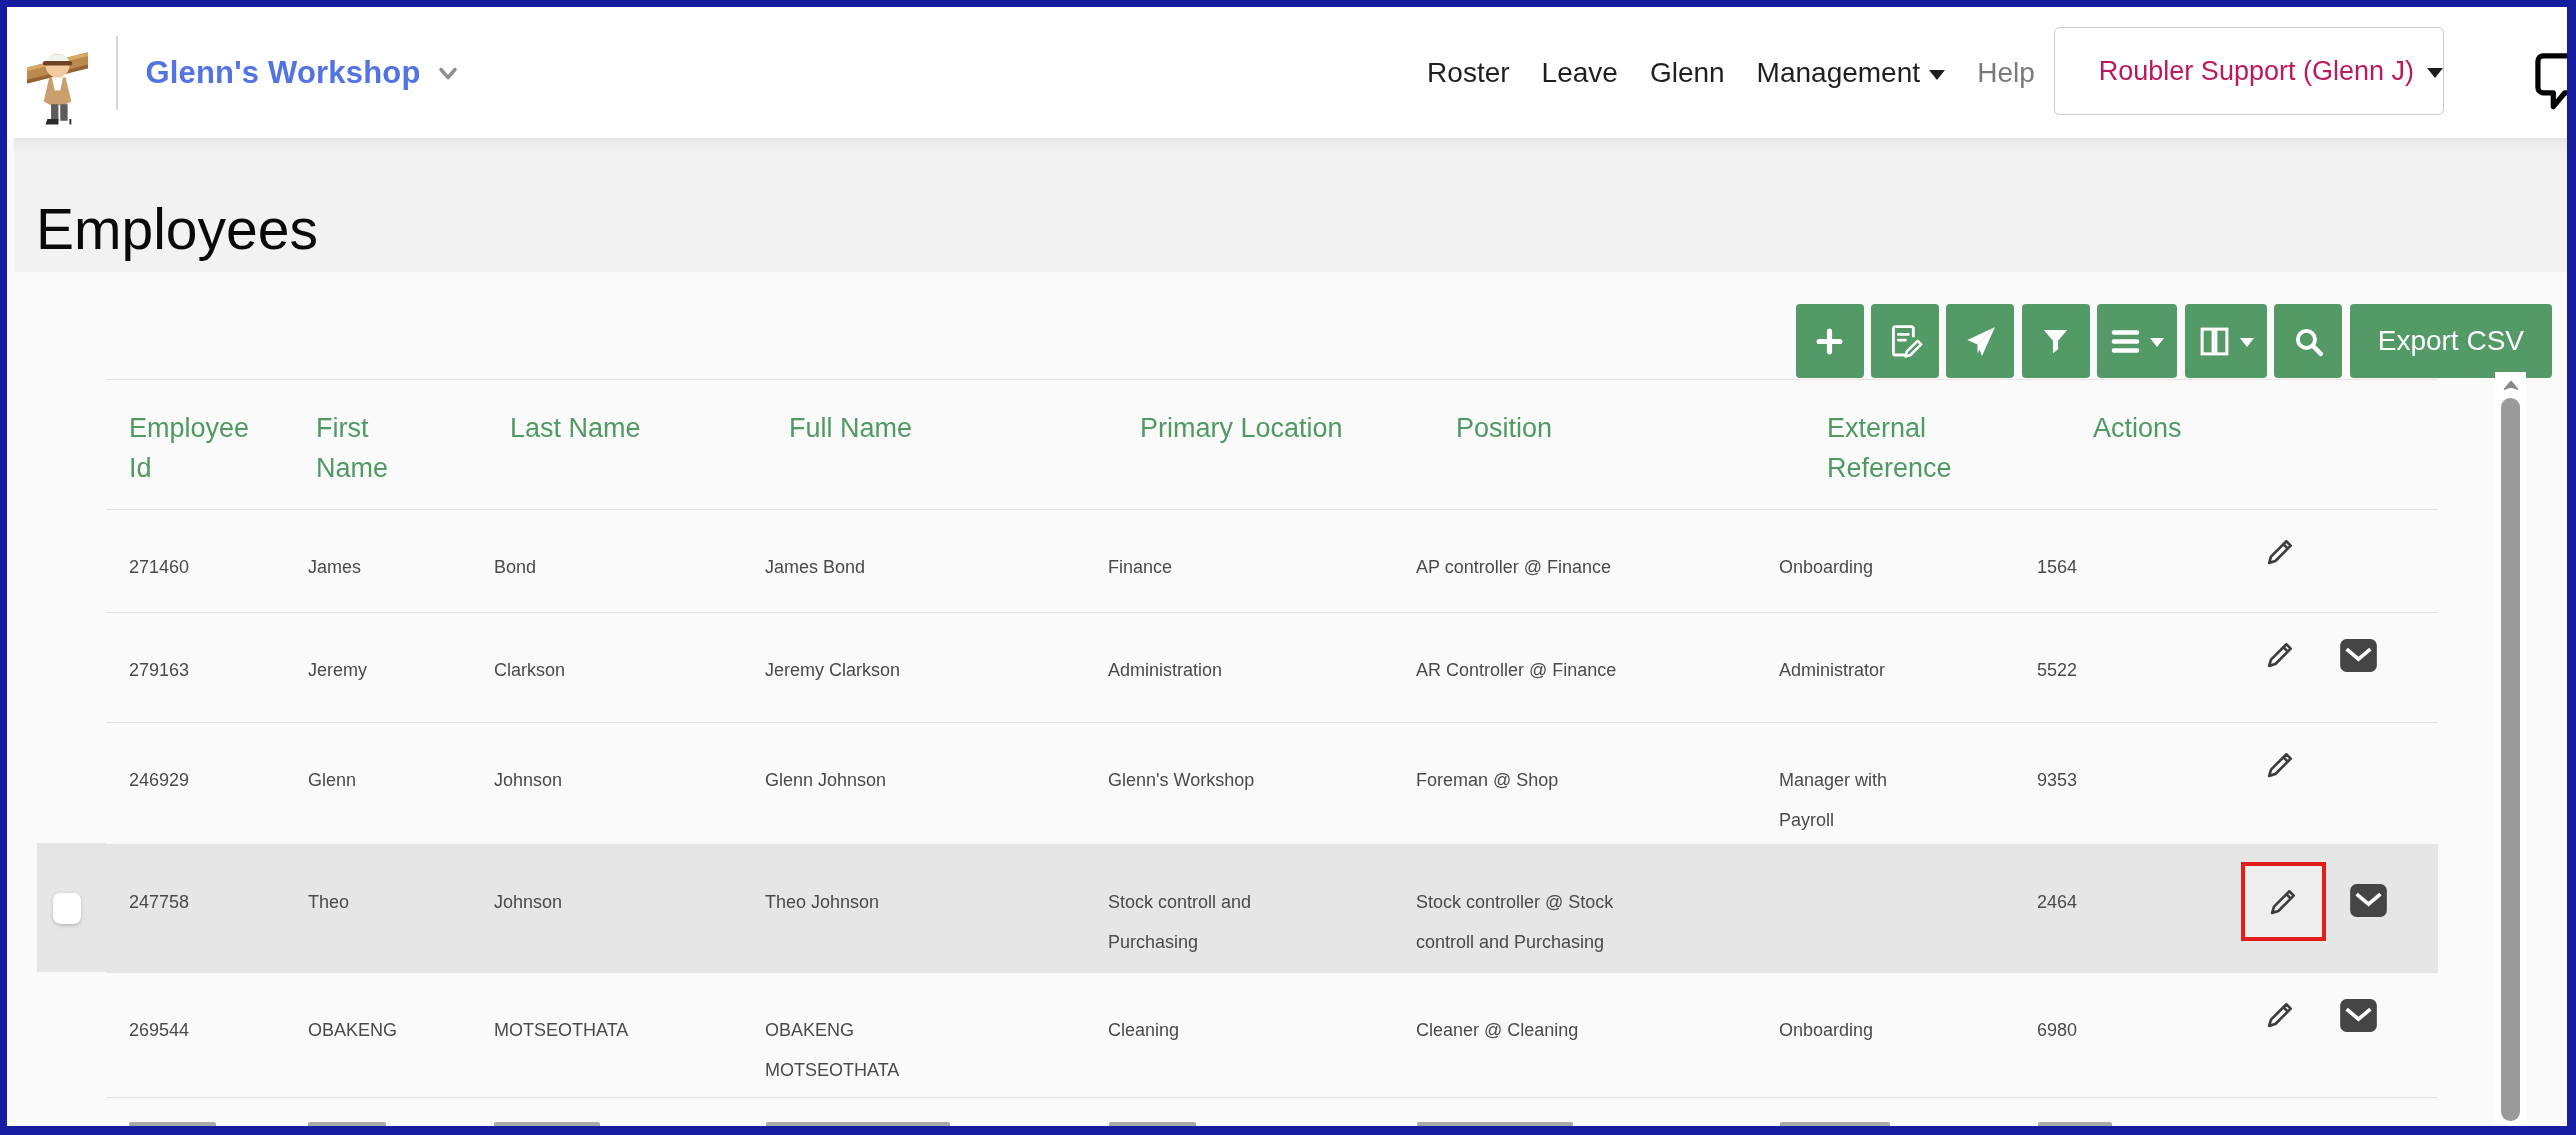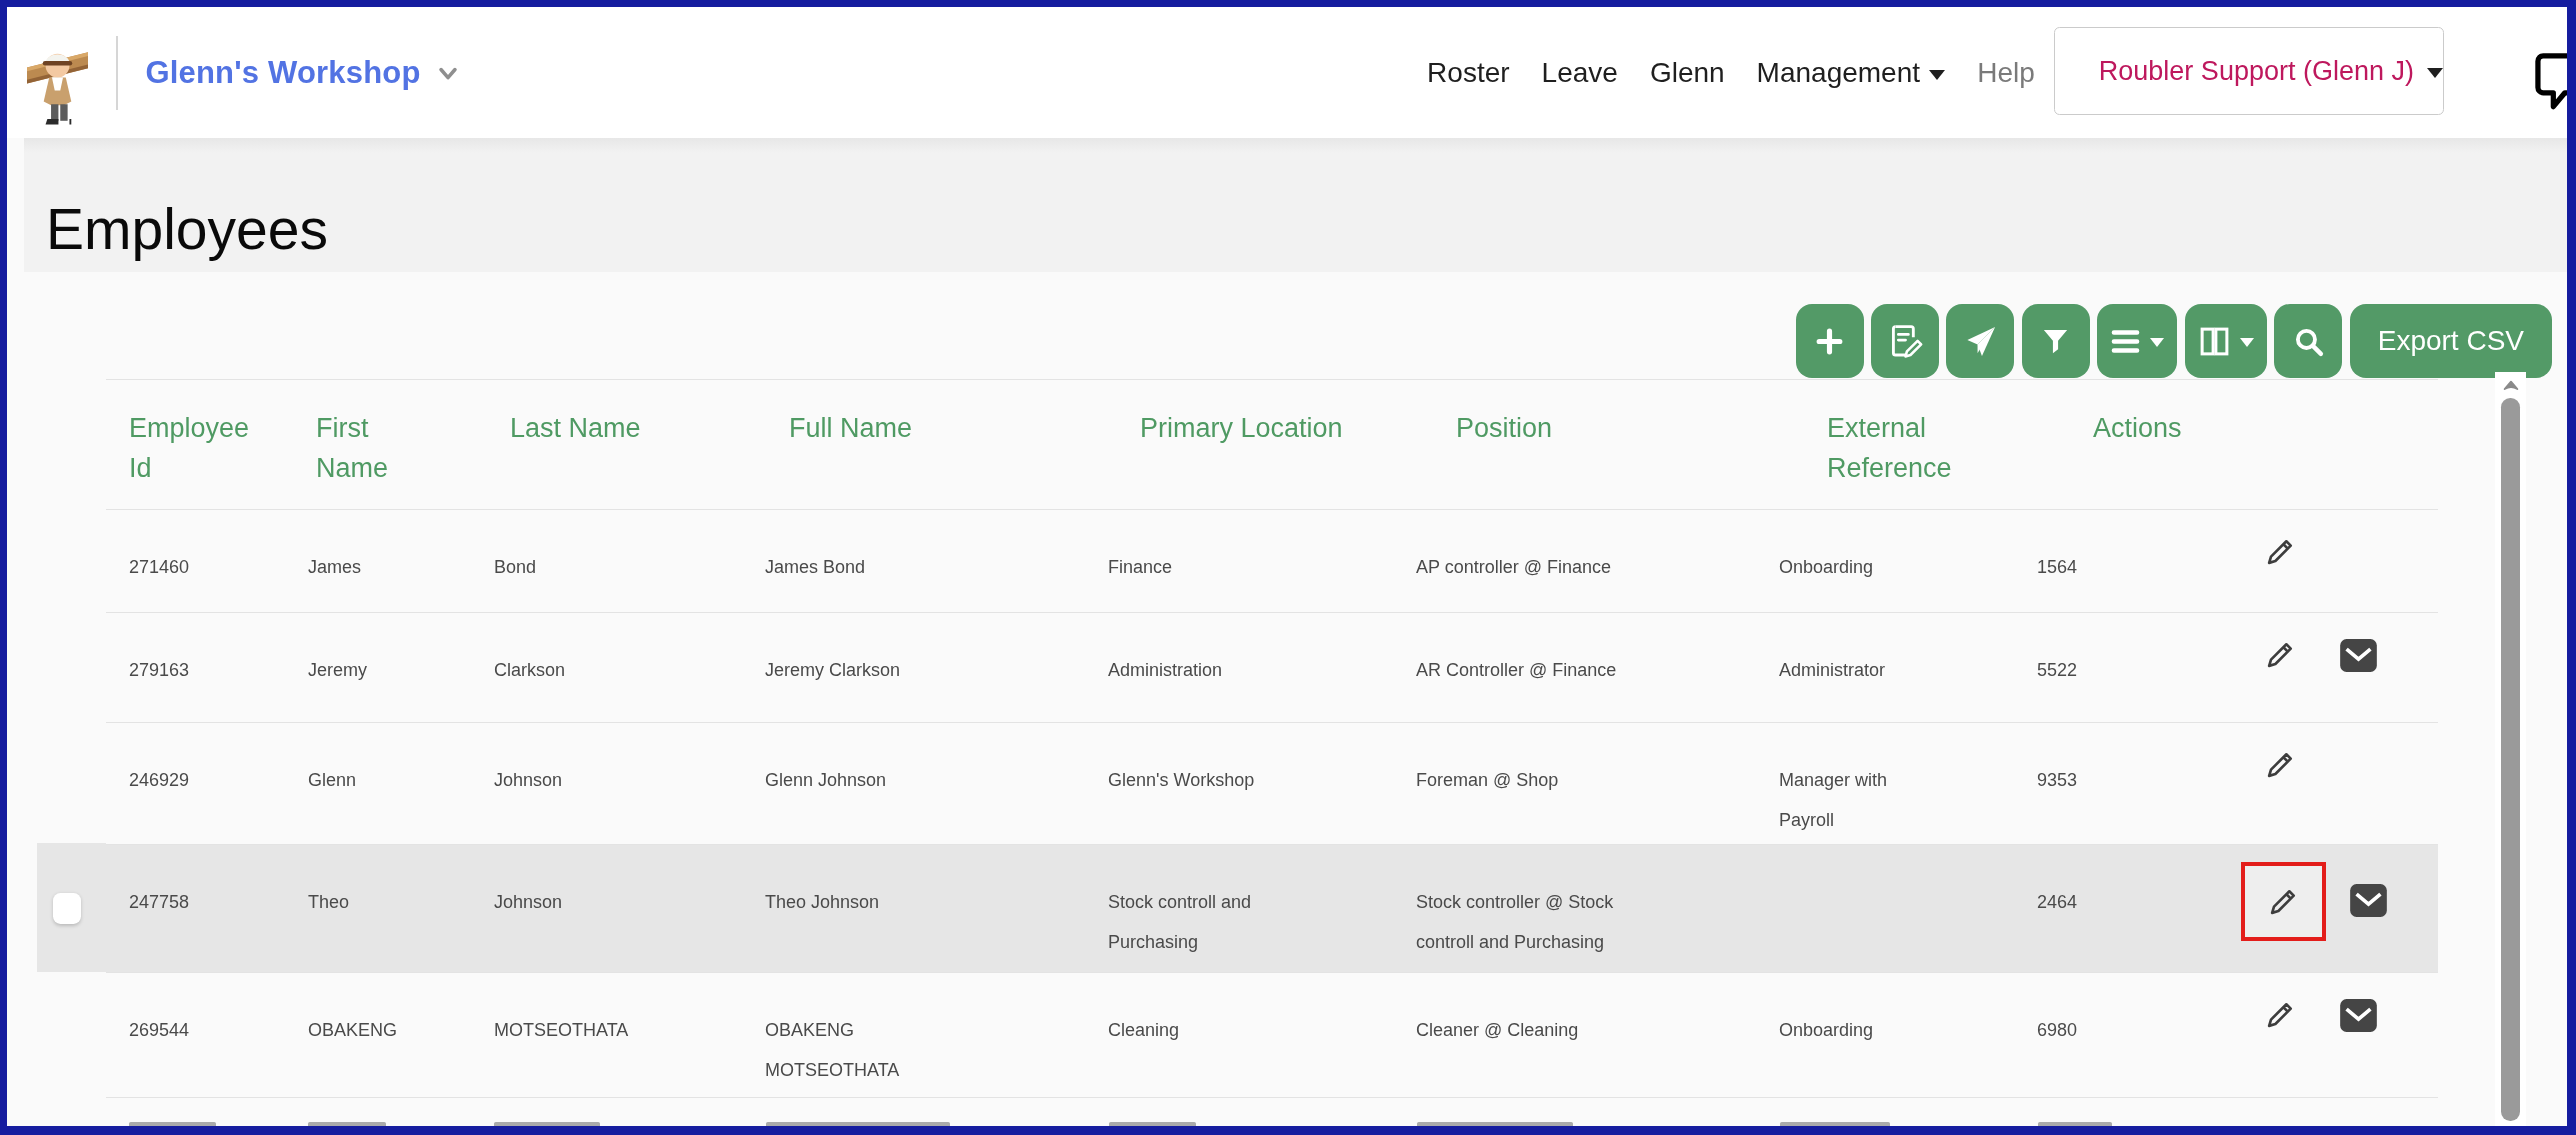--- a/index.html
+++ b/index.html
@@ -20,27 +20,27 @@
   .nav{position:absolute;right:532px;top:0;height:131px;display:flex;align-items:center;gap:32px;}
   .nav-item{font-size:28px;color:#1f1f1f;display:flex;align-items:center;gap:9.2px;white-space:nowrap;}
   .nav-item.muted{color:#7a7a7a;}
   .caret-down{width:0;height:0;border-left:8.3px solid transparent;border-right:8.3px solid transparent;border-top:10px solid #1f1f1f;margin-top:3.7px;}
   .userbox{position:absolute;right:123px;top:20px;width:390px;height:88px;border:1.8px solid #cbcbcb;border-radius:5.5px;background:#fff;
     display:flex;align-items:center;gap:13px;padding:0 20px;box-sizing:border-box;}
   .userbox-label{font-size:27px;color:#be185d;white-space:nowrap;flex:1;margin-left:11px;}
   .chat-icon{position:absolute;left:2524px;top:40px;z-index:4;}
 
   
-  .title-band{position:absolute;left:24px;right:9.2px;top:138px;height:134px;
+  .title-band{position:absolute;left:14px;right:9.2px;top:138px;height:134px;
     background:linear-gradient(180deg,#e7e7e7 0px,#f2f2f2 14.7px,#f2f2f2 100%);}
   .page-title{position:absolute;left:22px;top:20px;font-size:57px;font-weight:400;color:#0a0a0a;letter-spacing:0;}
 
   
   .toolbar{position:absolute;top:304px;right:24px;height:74px;display:flex;gap:7.4px;z-index:2;}
-  .tbtn{height:74px;min-width:68px;background:#539a67;border:none;border-radius:16px;color:#fff;
+  .tbtn{height:74px;min-width:68px;background:#539a67;border:none;border-radius:4px;color:#fff;
     display:flex;align-items:center;justify-content:center;gap:9.2px;cursor:pointer;padding:0 13px;box-sizing:border-box;}
   .tbtn.export{padding:0 28px;font-size:28px;font-family:inherit;}
   .wcaret{width:0;height:0;border-left:7.4px solid transparent;border-right:7.4px solid transparent;border-top:9.2px solid #fff;margin-top:2.8px;}
 
   
   .table{position:absolute;left:106px;top:379px;width:2332px;z-index:1;}
   .grid{display:grid;grid-template-columns:179px 186px 271px 343px 308px 363px 258px 212px 212px;}
   .thead{border-top:1.8px solid #e3e3e3;height:130px;box-sizing:border-box;gap:8px;}
   .hcell{padding:28px 18.4px 0 23px;font-size:27px;line-height:40px;color:#4f9a63;white-space:pre-line;}
   .row{border-top:1.8px solid #e3e3e3;box-sizing:border-box;position:relative;}

